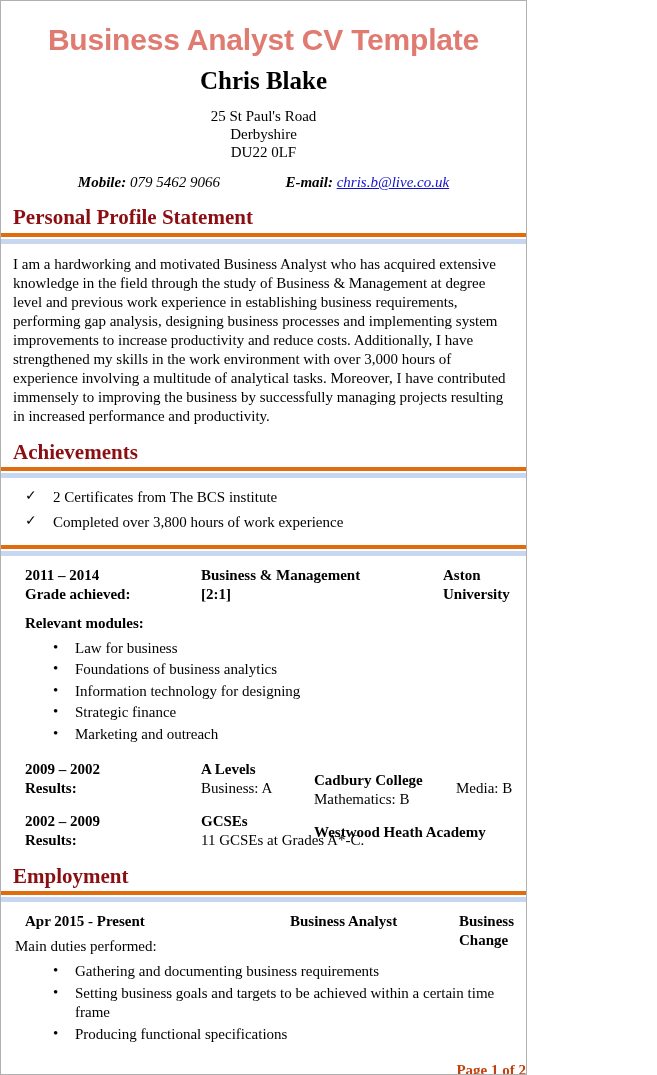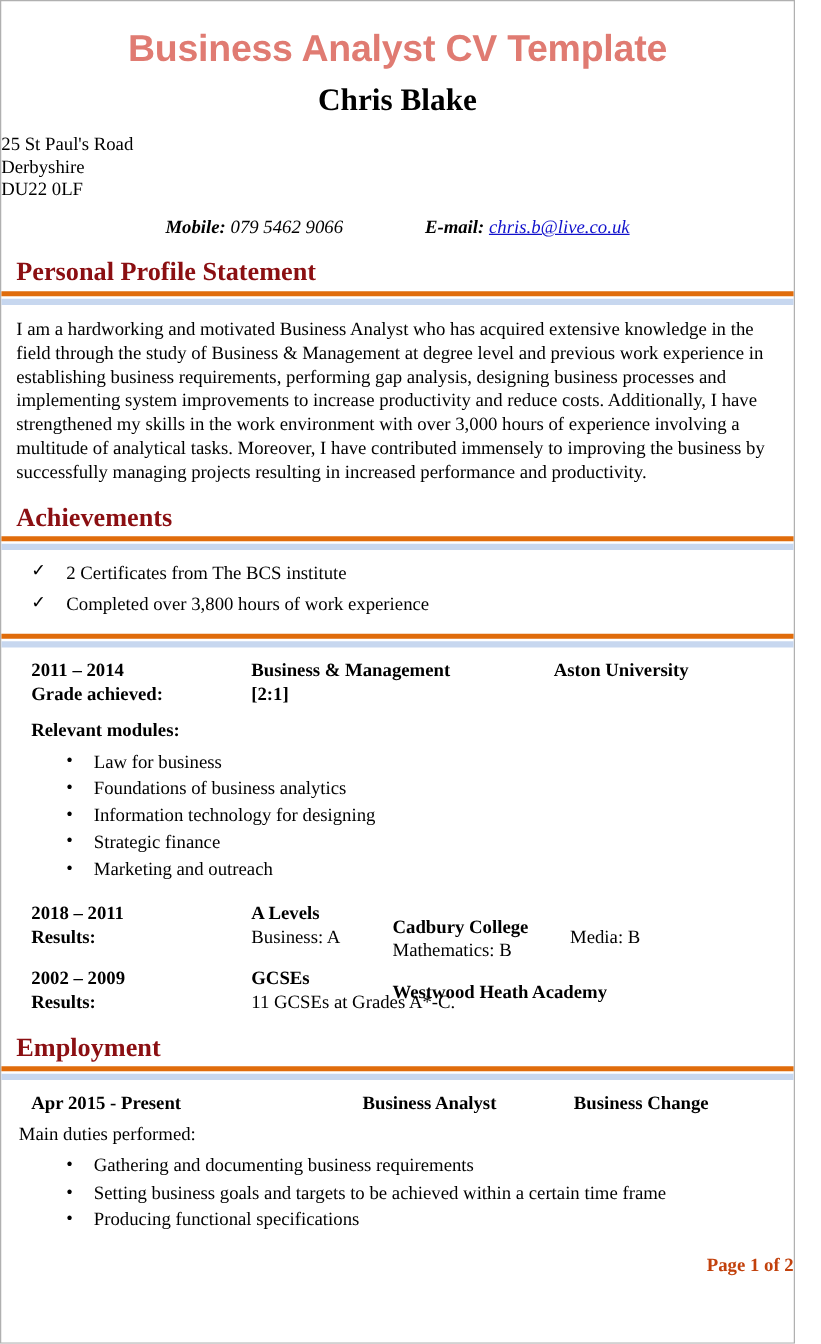--- a/index.html
+++ b/index.html
@@ -6,21 +6,21 @@
     margin: 0;
     padding: 0;
     background: #ffffff;
   }
   body {
     font-family: "Liberation Serif", "DejaVu Serif", serif;
     color: #000000;
   }
   #page {
     position: relative;
-    width: 636px;
+    width: 527px;
     height: 1075px;
     box-sizing: border-box;
     background: #ffffff;
     border: 1px solid #b0b0b0;
     overflow: hidden;
   }
 
   
   .doc-title {
     text-align: center;
@@ -33,20 +33,21 @@
     line-height: 1.1;
   }
   .person-name {
     text-align: center;
     font-weight: bold;
     font-size: 25px;
     margin: 11px 0 0 0;
     line-height: 1.1;
   }
   .address {
+    text-align: center;
     font-size: 15px;
     line-height: 1.22;
     margin: 12px 0 0 0;
   }
   .contact-row {
     text-align: center;
     font-size: 15px;
     margin: 13px 0 0 0;
     font-style: italic;
   }
@@ -242,21 +243,21 @@
       <li>
         <span class="dot">•</span>
         <span>Marketing and outreach</span>
       </li>
     </ul>
 
     <div class="spacer-14"></div>
 
     <div class="entry">
       <div class="entry-line">
-        <span class="c1 bold">2018 – 2011</span>
+        <span class="c1 bold">2009 – 2002</span>
         <span class="c2 bold">A Levels</span>
         <span class="c4 bold">Cadbury College</span>
       </div>
       <div class="entry-line">
         <span class="c1 bold">Results:</span>
         <span class="c2">Business: A</span>
         <span class="c4">Mathematics: B</span>
         <span class="c5">Media: B</span>
       </div>
     </div>

